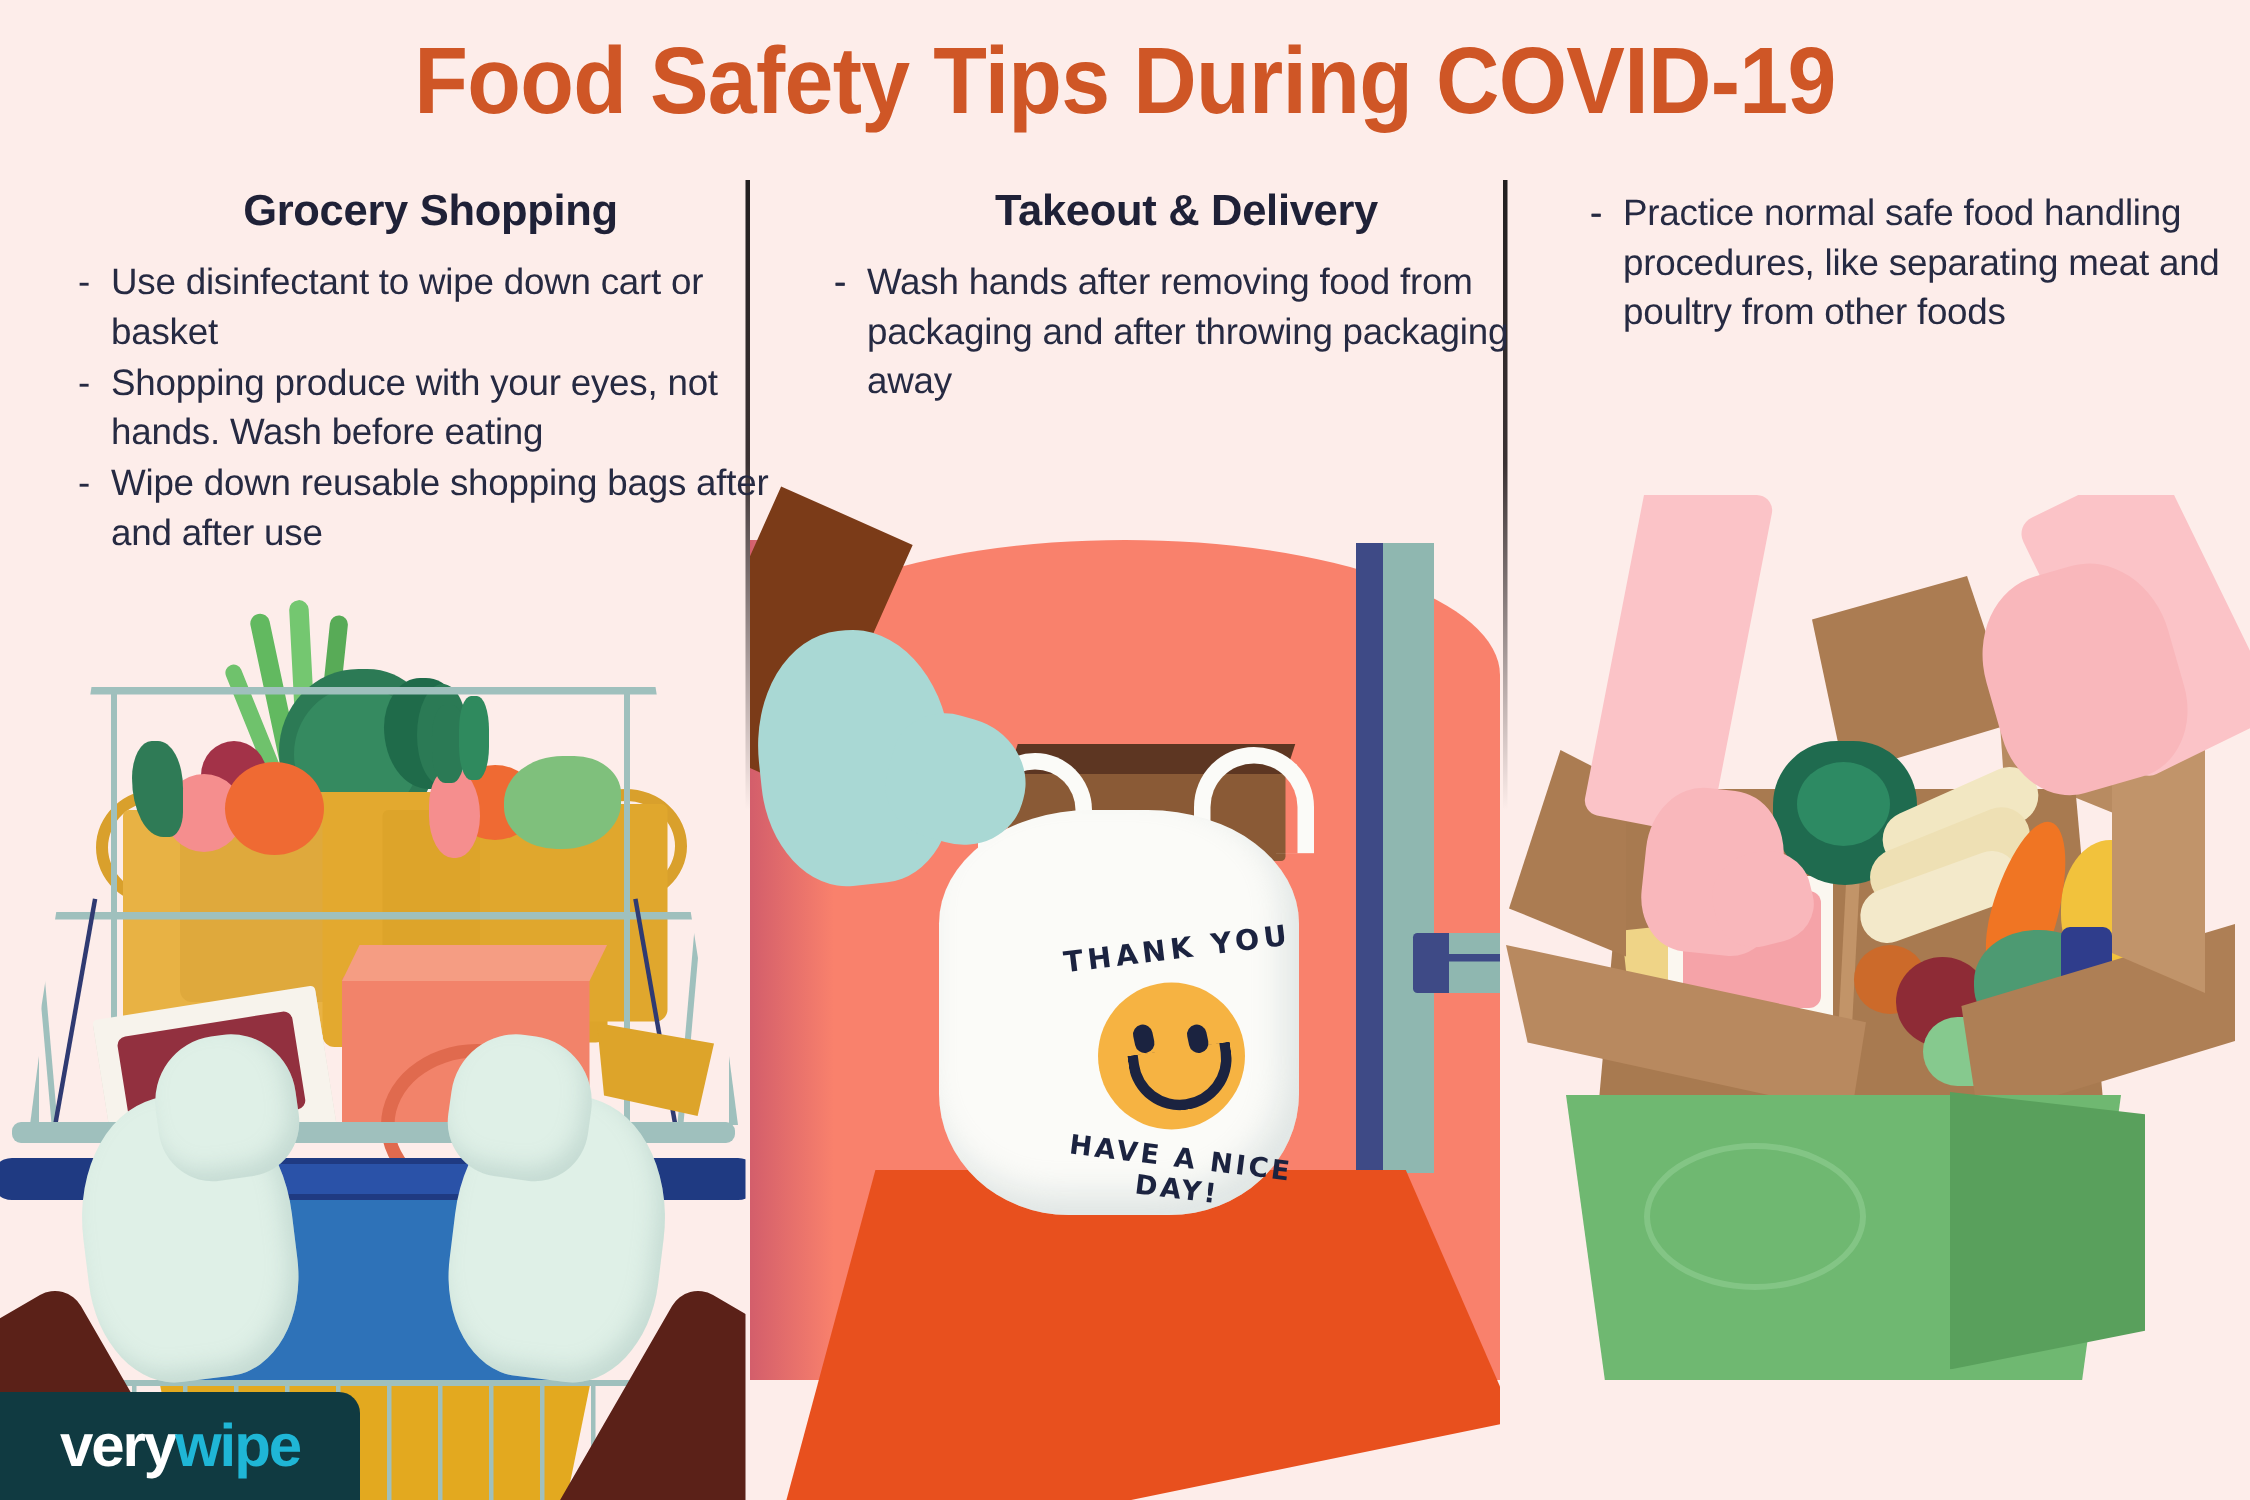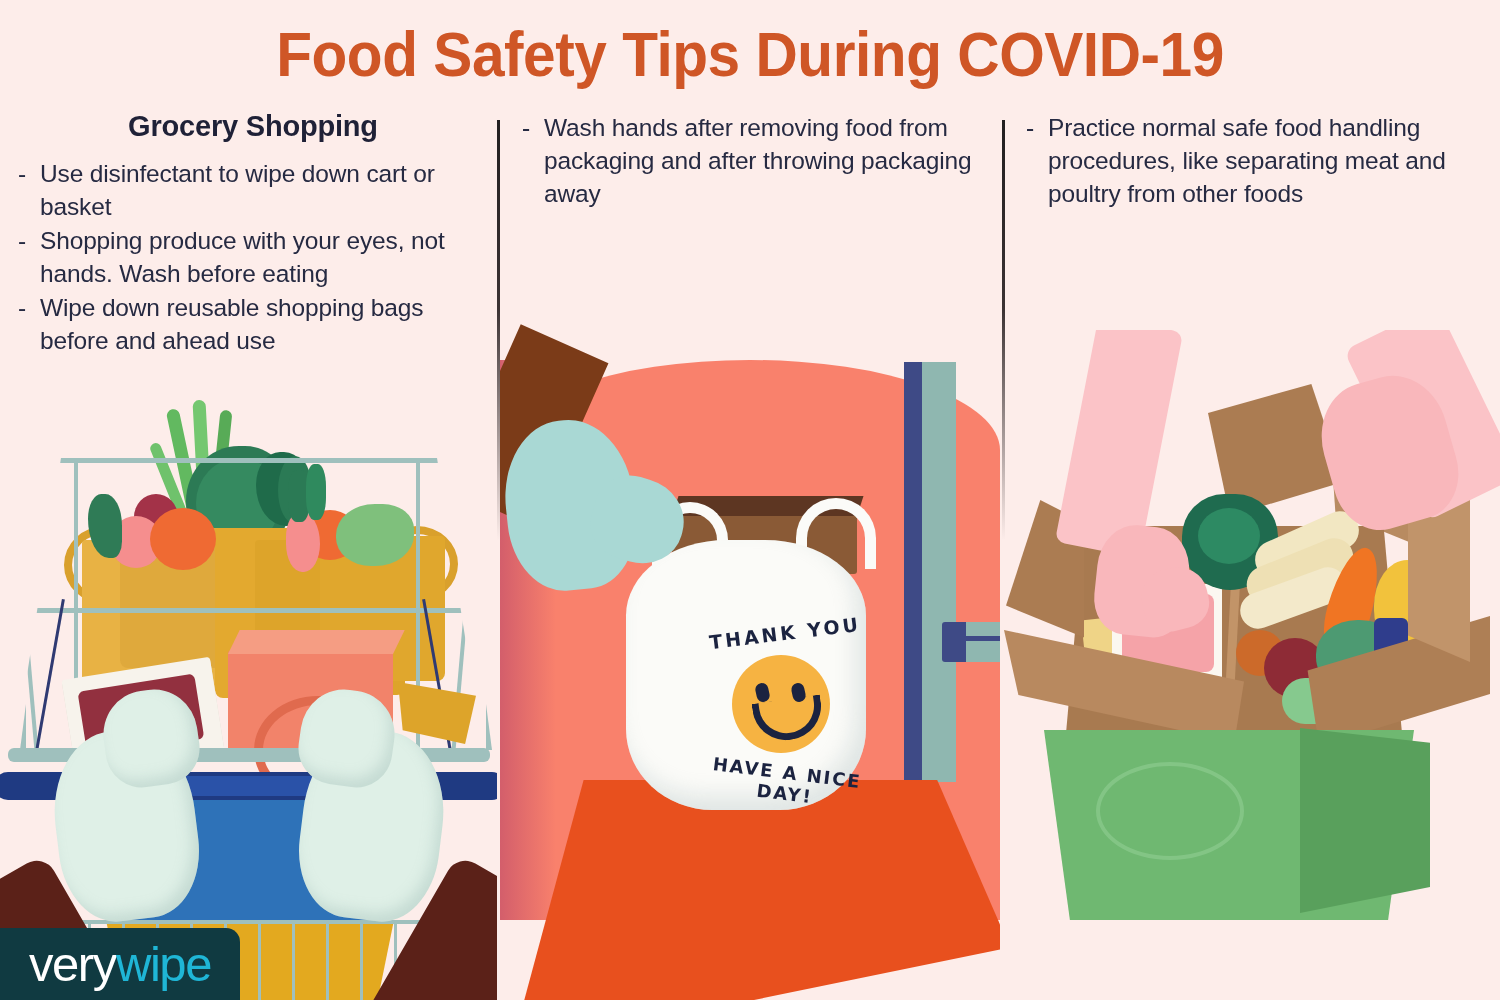--- a/index.html
+++ b/index.html
@@ -20,21 +20,21 @@
     transform:scaleX(0.93);transform-origin:center top;
   }
 
   
   .divider{position:absolute;width:3px;top:120px;height:420px;
     background:linear-gradient(180deg,#221f20 0%,#3b3233 45%,rgba(253,237,234,0) 100%);}
   #div1{left:497px;}
   #div2{left:1002px;}
 
   
-  .col{position:absolute;top:110px;}
+  .col{position:absolute;top:125px;margin-left:34px;}
   #col1{left:18px;width:470px;}
   #col2{left:522px;width:470px;}
   #col3{left:1026px;width:470px;}
   .col-head{
     text-align:center;font-weight:bold;font-size:29px;color:#1f2137;
     margin:0 0 14px 0;letter-spacing:-0.2px;
   }
   .tips{list-style:none;margin:0;padding:0;}
   .tip{
     position:relative;padding-left:22px;
@@ -185,44 +185,45 @@
   .arm3{position:absolute;background:#fbc3c7;}
   .box-logo{position:absolute;left:96px;top:432px;width:140px;height:90px;
     border:4px solid #89c98c;border-radius:50%;opacity:.75;}
 
   
   .logo{
     position:absolute;left:0;bottom:0;width:240px;height:72px;
     background:#103a41;border-radius:0 14px 0 0;
     display:flex;align-items:center;justify-content:center;
   }
-  .logo span{font-size:49px;font-weight:normal;letter-spacing:-1.4px;}
+  .logo span{font-size:40px;font-weight:bold;letter-spacing:-1.4px;}
   .logo .very{color:#ffffff;}
   .logo .well{color:#1fb6d6;}
 </style>
 </head>
 <body>
 
 <div class="stage">
 
   <div class="title">Food Safety Tips During COVID-19</div>
 
   <div class="divider" id="div1"></div>
   <div class="divider" id="div2"></div>
 
   <div class="col" id="col1">
     <div class="col-head">Grocery Shopping</div>
     <ul class="tips">
       <li class="tip"><span class="dash">-</span><span>Use disinfectant to wipe down cart or basket</span></li>
       <li class="tip"><span class="dash">-</span><span>Shopping produce with your eyes, not hands. Wash before eating</span></li>
-      <li class="tip"><span class="dash">-</span><span>Wipe down reusable shopping bags before and ahead use</span></li>
+      <li class="tip"><span class="dash">-</span><span>Wipe down reusable shopping bags after and after use</span></li>
     </ul>
   </div>
 
   <div class="col" id="col2">
+    <div class="col-head">Takeout &amp; Delivery</div>
     <ul class="tips">
       <li class="tip"><span class="dash">-</span></li>
       <li class="tip"><span class="dash">-</span><span>Wash hands after removing food from packaging and after throwing packaging away</span></li>
     </ul>
   </div>
 
   <div class="col" id="col3">
     <ul class="tips">
       <li class="tip"><span class="dash">-</span></li>
       <li class="tip"><span class="dash">-</span><span>Practice normal safe food handling procedures, like separating meat and poultry from other foods</span></li>

